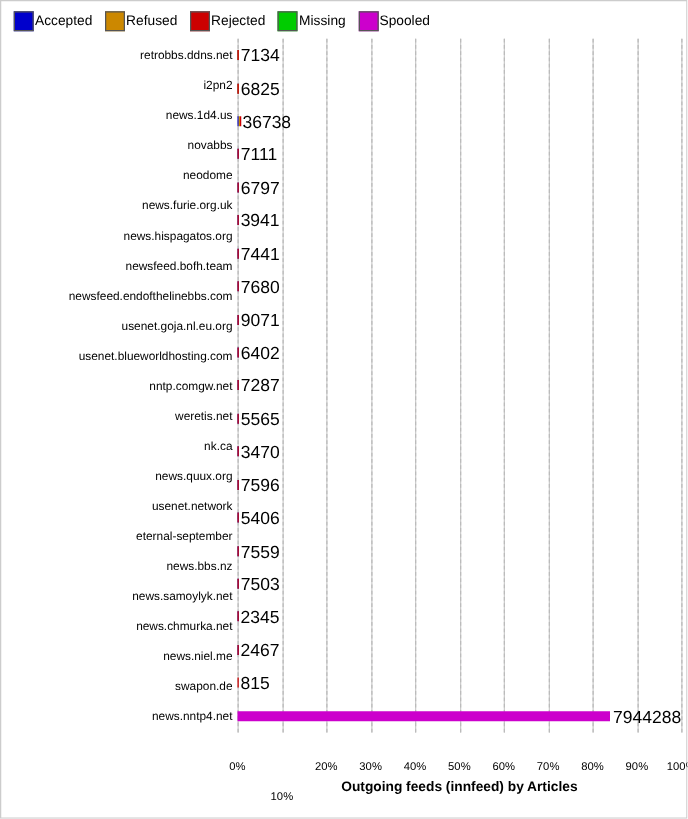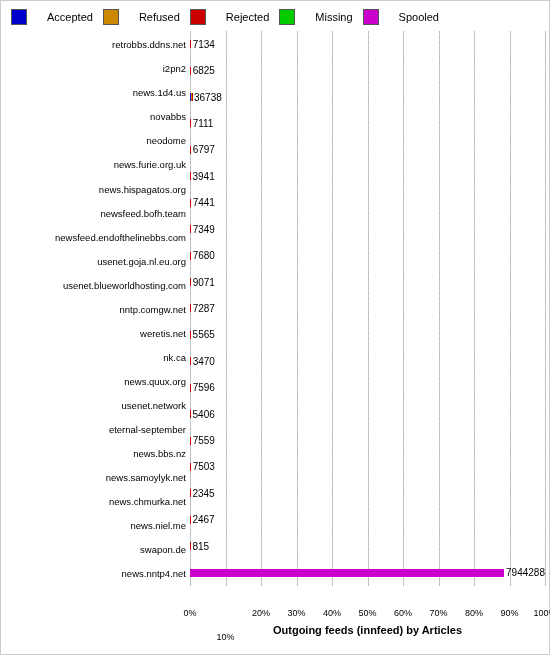--- a/index.html
+++ b/index.html
@@ -22,21 +22,21 @@
       display: flex;
       flex-direction: row;
       align-items: center;
       gap: 10px;
       padding: 4px 6px 6px 6px;
       flex-wrap: nowrap;
     }
     .legend-item {
       display: flex;
       align-items: center;
-      gap: 20px;
+      gap: 1px;
       white-space: nowrap;
     }
     .legend-color {
       width: 16px;
       height: 16px;
       border: 1px solid #555;
       flex-shrink: 0;
     }
     .legend-label {
       font-size: 11px;
@@ -101,21 +101,21 @@
       display: flex;
       align-items: center;
       height: 100%;
       position: relative;
     }
     .bar-segment {
       height: 8px;
       display: inline-block;
     }
     .bar-label {
-      font-size: 10px;
+      font-size: 14px;
       color: #000;
       margin-left: 2px;
       white-space: nowrap;
     }
     .x-axis {
       height: 20px;
       display: flex;
       align-items: flex-start;
       position: relative;
     }
@@ -243,36 +243,36 @@
               <div class="bar-segment" style="width: 0.1%; background: rgb(204, 0, 0);"></div>
               <span class="bar-label">3941</span>
             </div>
             <div class="bar-row">
               <div class="bar-segment" style="width: 0.0899181%; background: rgb(0, 0, 204);"></div>
               <div class="bar-segment" style="width: 0.0028099%; background: rgb(204, 136, 0);"></div>
               <div class="bar-segment" style="width: 0.1%; background: rgb(204, 0, 0);"></div>
               <span class="bar-label">7441</span>
             </div>
             <div class="bar-row">
-              <div class="bar-segment" style="width: 0.0888064%; background: rgb(0, 0, 204);"></div>
-              <div class="bar-segment" style="width: 0.0027752%; background: rgb(204, 136, 0);"></div>
-              <div class="bar-segment" style="width: 0.1%; background: rgb(204, 0, 0);"></div>
-              <span class="bar-label">7349</span>
-            </div>
-            <div class="bar-row">
               <div class="bar-segment" style="width: 0.093773%; background: rgb(0, 0, 204);"></div>
               <div class="bar-segment" style="width: 0.0029001%; background: rgb(204, 136, 0);"></div>
               <div class="bar-segment" style="width: 0.1%; background: rgb(204, 0, 0);"></div>
               <span class="bar-label">7680</span>
             </div>
             <div class="bar-row">
               <div class="bar-segment" style="width: 0.0864714%; background: rgb(0, 0, 204);"></div>
               <div class="bar-segment" style="width: 0.0026743%; background: rgb(204, 136, 0);"></div>
               <div class="bar-segment" style="width: 0.1%; background: rgb(204, 0, 0);"></div>
               <span class="bar-label">9071</span>
+            </div>
+            <div class="bar-row">
+              <div class="bar-segment" style="width: 0.0773627%; background: rgb(0, 0, 204);"></div>
+              <div class="bar-segment" style="width: 0.0032234%; background: rgb(204, 136, 0);"></div>
+              <div class="bar-segment" style="width: 0.1%; background: rgb(204, 0, 0);"></div>
+              <span class="bar-label">6402</span>
             </div>
             <div class="bar-row">
               <div class="bar-segment" style="width: 0.0889744%; background: rgb(0, 0, 204);"></div>
               <div class="bar-segment" style="width: 0.0027517%; background: rgb(204, 136, 0);"></div>
               <div class="bar-segment" style="width: 0.1%; background: rgb(204, 0, 0);"></div>
               <span class="bar-label">7287</span>
             </div>
             <div class="bar-row">
               <div class="bar-segment" style="width: 0.0672483%; background: rgb(0, 0, 204);"></div>
               <div class="bar-segment" style="width: 0.002802%; background: rgb(204, 136, 0);"></div>

